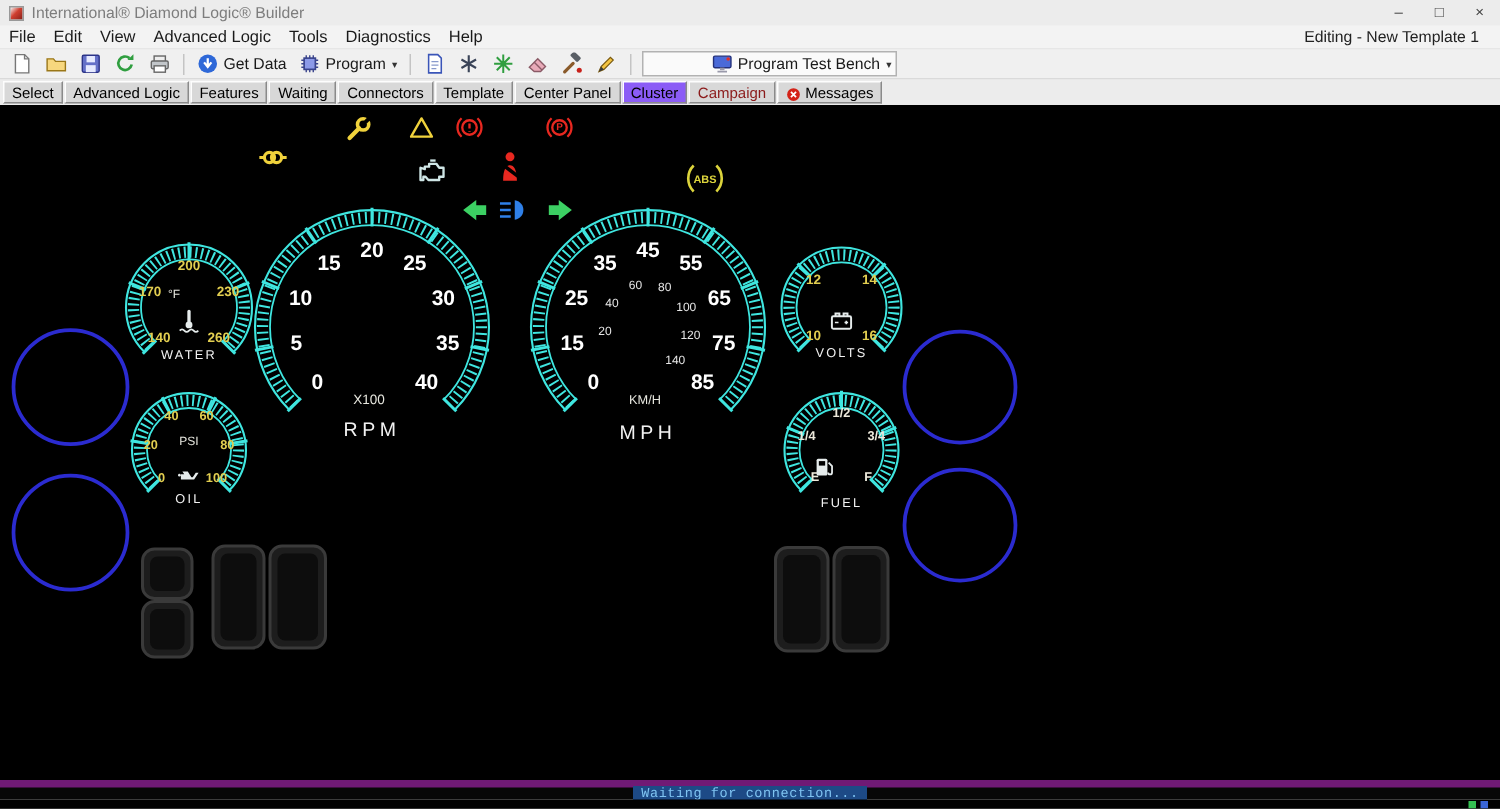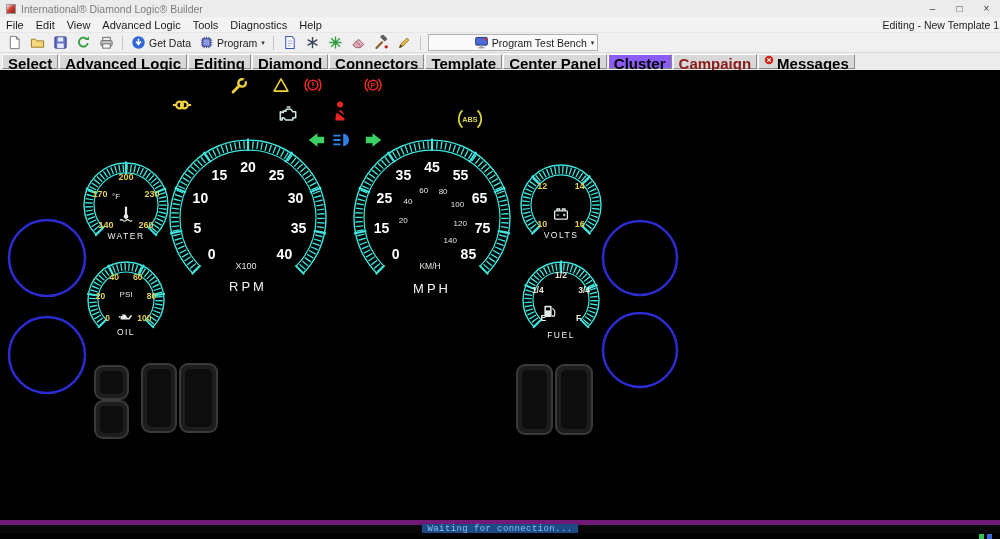--- a/index.html
+++ b/index.html
@@ -10,31 +10,31 @@
   .titlebar{flex:0 0 17px;height:17px;background:#ececec;display:flex;align-items:center;}
   .app-icon{width:10px;height:10px;margin:0 5px 0 6px;flex:0 0 auto;border:1px solid #999;
             background:linear-gradient(135deg,#f5f5f5 0%,#d04030 45%,#882018 100%);}
   .title-text{font-size:10.5px;color:#7d7d7d;white-space:nowrap;}
   .win-controls{margin-left:auto;display:flex;height:100%;}
   .win-btn{width:27px;text-align:center;font-size:10px;color:#444;line-height:17px;}
 
   .menubar{flex:0 0 16px;height:16px;background:#f3f3f3;display:flex;align-items:center;border-bottom:1px solid #e6e6e6;}
   .menu-items{display:flex;align-items:center;text-align:center;}
   .menu-item{font-size:11px;color:#1a1a1a;padding:0 6px;white-space:nowrap;}
-  .edit-status{margin-left:auto;font-size:10.5px;color:#222;padding-right:1px;white-space:nowrap;}
+  .edit-status{margin-left:auto;font-size:10.5px;color:#222;padding-right:14px;white-space:nowrap;}
 
   .toolbar{flex:0 0 20px;height:20px;background:#f0f0f0;display:flex;align-items:center;padding:0 3px;border-bottom:1px solid #dadada;}
   .tb-btn{display:flex;align-items:center;gap:3px;padding:1px 3px;border:1px solid transparent;}
   .tb-btn.boxed{border:1px solid #b2b2b2;background:#fafafa;margin-left:3px;height:17px;padding-left:45px;}
   .tb-label{font-size:10.5px;color:#1a1a1a;white-space:nowrap;}
   .tb-caret{font-size:7px;color:#333;margin-left:1px;}
   .tb-sep{width:1px;height:14px;background:#c4c4c4;margin:0 4px;flex:0 0 1px;}
 
   .tabbar{flex:0 0 17px;height:17px;background:#ececec;display:flex;align-items:stretch;padding-left:2px;gap:1px;}
-  .tab{display:flex;align-items:flex-start;gap:3px;font-size:15px;font-weight:bold;color:#000;background:#d8d8d8;
+  .tab{display:flex;align-items:flex-end;gap:3px;font-size:10px;font-weight:normal;color:#000;background:#d8d8d8;
        border:1px solid;border-color:#fdfdfd #8a8a8a #8a8a8a #fdfdfd;padding:0 5px;margin:1px 0;white-space:nowrap;}
   .tab.active{background:#8b5cf6;}
 
   .main{flex:0 0 450px;height:450px;background:#000;position:relative;overflow:hidden;}
   #cluster-container,#cluster-container svg{position:absolute;left:0;top:0;}
 
   .statusbar{flex:0 0 13px;height:13px;background:#070707;border-top:5px solid #701a75;
              display:flex;align-items:center;justify-content:center;font-family:Liberation Mono, monospace;}
   .status-msg{font-size:9px;color:#7fc4f2;background:#1d4a86;padding:0 5px;letter-spacing:0.4px;white-space:nowrap;}
 
@@ -170,24 +170,24 @@
     </div>
 
   <div class="tabbar" id="tabbar">
       <span class="tab">
         <span>Select</span>
       </span>
       <span class="tab">
         <span>Advanced Logic</span>
       </span>
       <span class="tab">
-        <span>Editing</span>
-      </span>
-      <span class="tab">
-        <span>Diamond</span>
+        <span>Features</span>
+      </span>
+      <span class="tab">
+        <span>Waiting</span>
       </span>
       <span class="tab">
         <span>Connectors</span>
       </span>
       <span class="tab">
         <span>Template</span>
       </span>
       <span class="tab">
         <span>Center Panel</span>
       </span>

